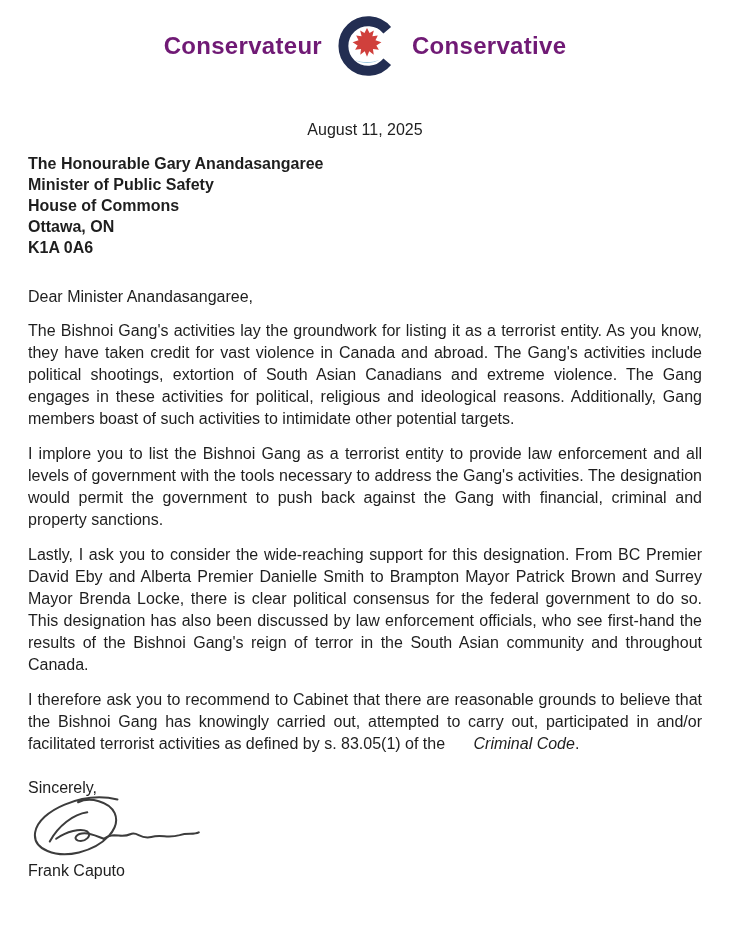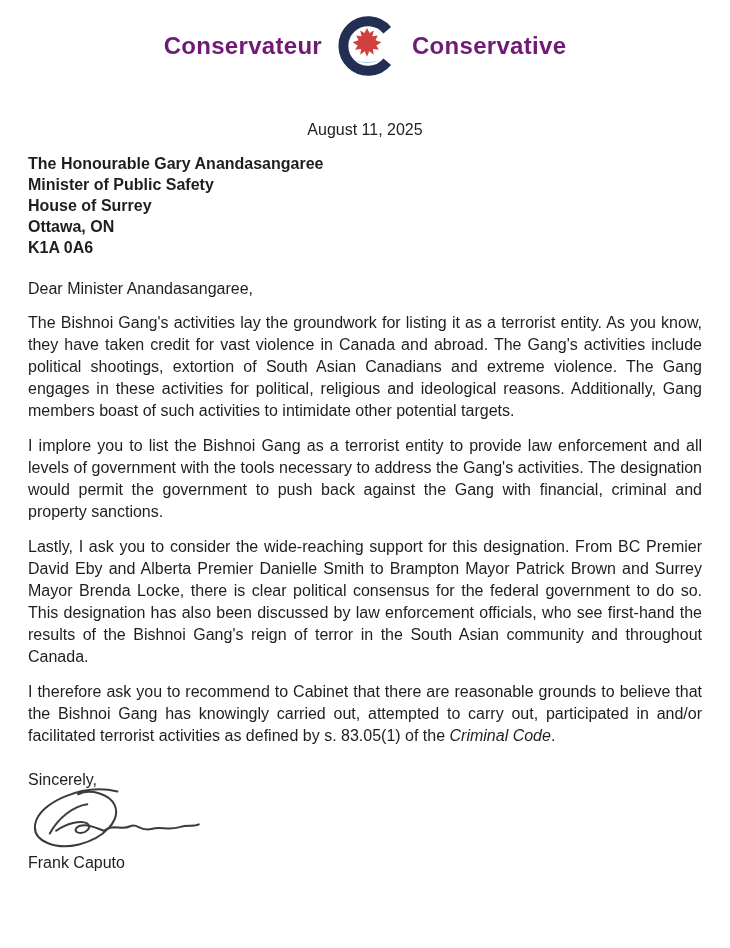--- a/index.html
+++ b/index.html
@@ -26,27 +26,27 @@
     letter-spacing: 0.3px;
   }
   .logo-wrap { width: 72px; height: 72px; display: flex; align-items: center; justify-content: center; }
   .letter {
     padding: 0 28px;
     font-size: 16px;
     line-height: 21px;
   }
   .date { margin-top: 37px; text-align: center; }
   .recipient { margin-top: 13px; font-weight: bold; }
-  .salutation { margin-top: 20px; }
+  .salutation { margin-top: 28px; }
   .para {
     margin-top: 13px;
     line-height: 22px;
     text-align: justify;
   }
-  .italic { font-style: italic; }
+  .italic { font-style: italic; margin-left: 24px; }
   .closing { margin-top: 22px; }
   .signature-wrap {
     margin-top: -4px;
     margin-left: -6px;
     height: 64px;
   }
   .sig-name { margin-top: 2px; }
   .sig-title { }
 </style>
 </head>
@@ -66,21 +66,21 @@
   </span>
   <span class="brand-word">Conservative</span>
 </header>
 
 <main class="letter">
   <p class="date">August 11, 2025</p>
 
   <div class="recipient">
     <div>The Honourable Gary Anandasangaree</div>
     <div>Minister of Public Safety</div>
-    <div>House of Surrey</div>
+    <div>House of Commons</div>
     <div>Ottawa, ON</div>
     <div>K1A 0A6</div>
   </div>
 
   <p class="salutation">Dear Minister Anandasangaree,</p>
 
   <p class="para"><span>The Bishnoi Gang's activities lay the groundwork for listing it as a terrorist entity. As you know, they have taken credit for vast violence in Canada and abroad. The Gang's activities include political shootings, extortion of South Asian Canadians and extreme violence. The Gang engages in these activities for political, religious and ideological reasons. Additionally, Gang members boast of such activities to intimidate other potential targets.</span></p>
   <p class="para"><span>I implore you to list the Bishnoi Gang as a terrorist entity to provide law enforcement and all levels of government with the tools necessary to address the Gang's activities. The designation would permit the government to push back against the Gang with financial, criminal and property sanctions.</span></p>
   <p class="para"><span>Lastly, I ask you to consider the wide-reaching support for this designation. From BC Premier David Eby and Alberta Premier Danielle Smith to Brampton Mayor Patrick Brown and Surrey Mayor Brenda Locke, there is clear political consensus for the federal government to do so. This designation has also been discussed by law enforcement officials, who see first-hand the results of the Bishnoi Gang's reign of terror in the South Asian community and throughout Canada.</span></p>
   <p class="para"><span>I therefore ask you to recommend to Cabinet that there are reasonable grounds to believe that the Bishnoi Gang has knowingly carried out, attempted to carry out, participated in and/or facilitated terrorist activities as defined by s. 83.05(1) of the </span><span class="italic">Criminal Code</span><span>.</span></p>

